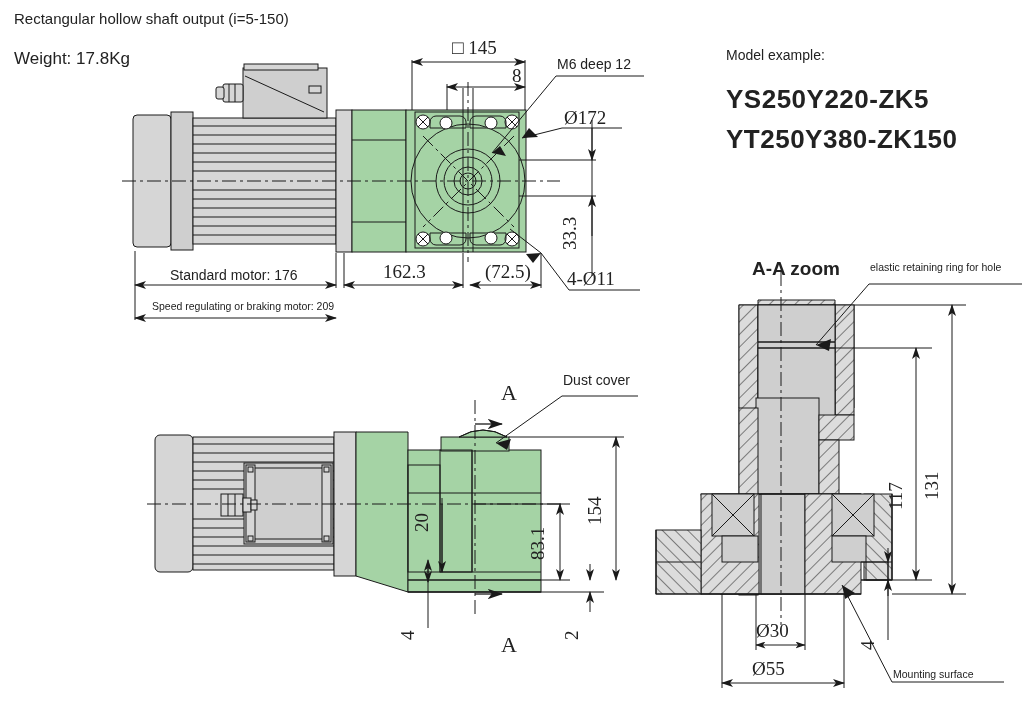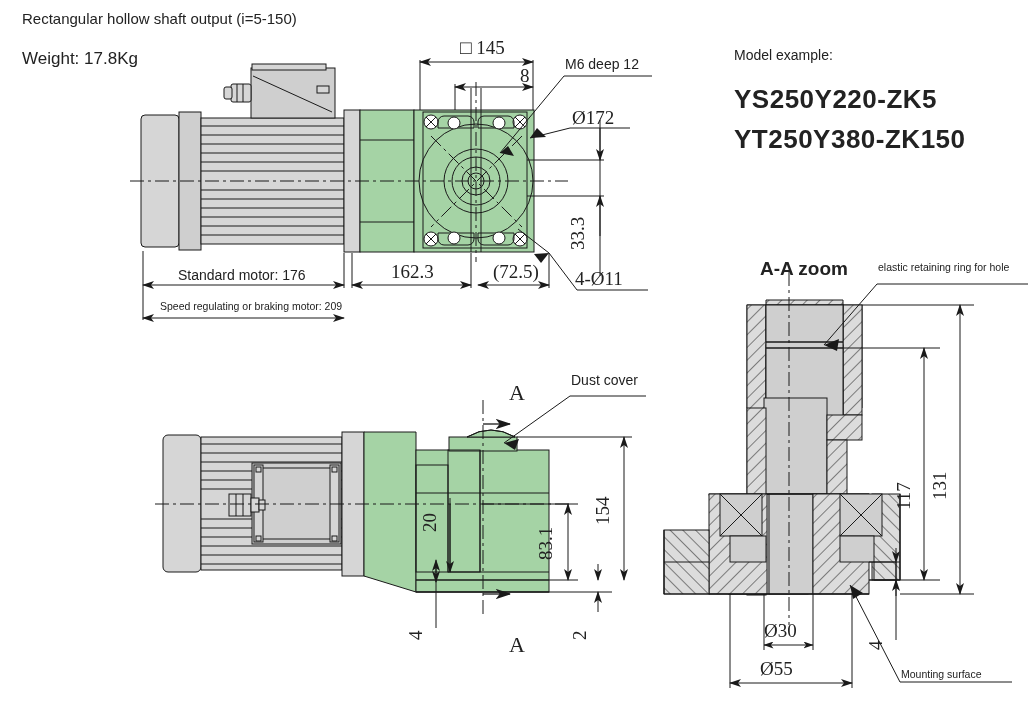--- a/index.html
+++ b/index.html
@@ -1,19 +1,19 @@
 <!DOCTYPE html>
 <html><head>
 <meta charset="utf-8">
 <title>Rectangular hollow shaft output drawing</title>
 <style>
   html,body{margin:0;padding:0;background:#ffffff;}
   body{width:1028px;height:711px;position:relative;overflow:hidden;
        font-family:"Liberation Sans", sans-serif;color:#1a1a1a;}
-  #sheet{position:absolute;left:12px;top:0;width:840px;height:711px;text-align:center;}
+  #sheet{position:absolute;left:4px;top:0;width:840px;height:711px;text-align:center;}
   svg{display:block;}
   text{font-family:"Liberation Sans", sans-serif;fill:#222;}
   .t-title{font-size:15px;}
   .t-weight{font-size:17px;}
   .t-model-lbl{font-size:14px;}
   .t-model{font-size:26px;font-weight:bold;letter-spacing:0.5px;}
   .t-dim{font-size:19px;font-family:"Liberation Serif", serif;}
   .t-note{font-size:14px;}
   .t-note-s{font-size:10.5px;}
   .t-sec{font-size:22px;font-family:"Liberation Serif", serif;}

